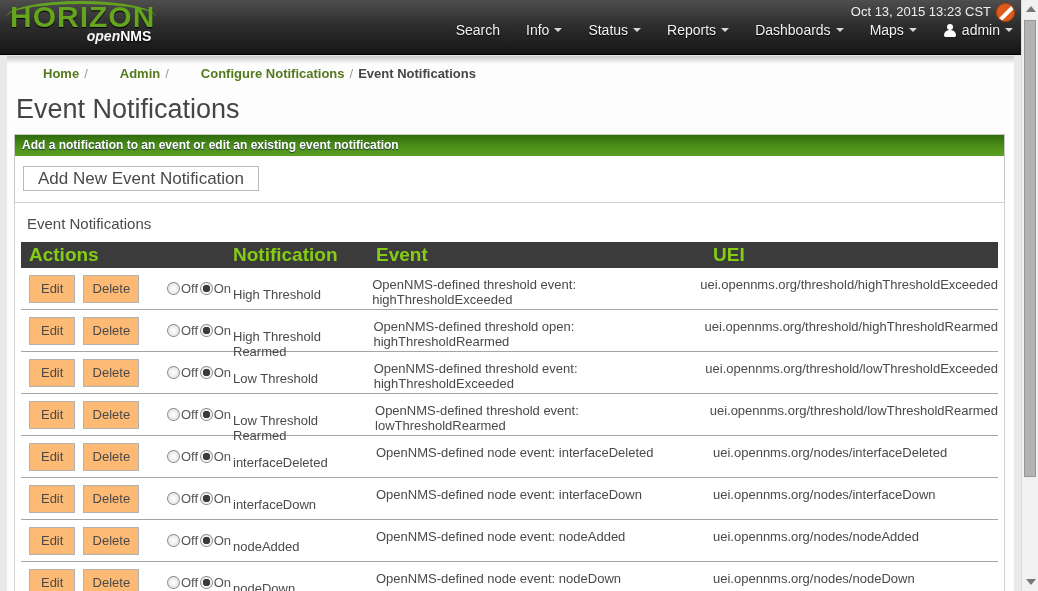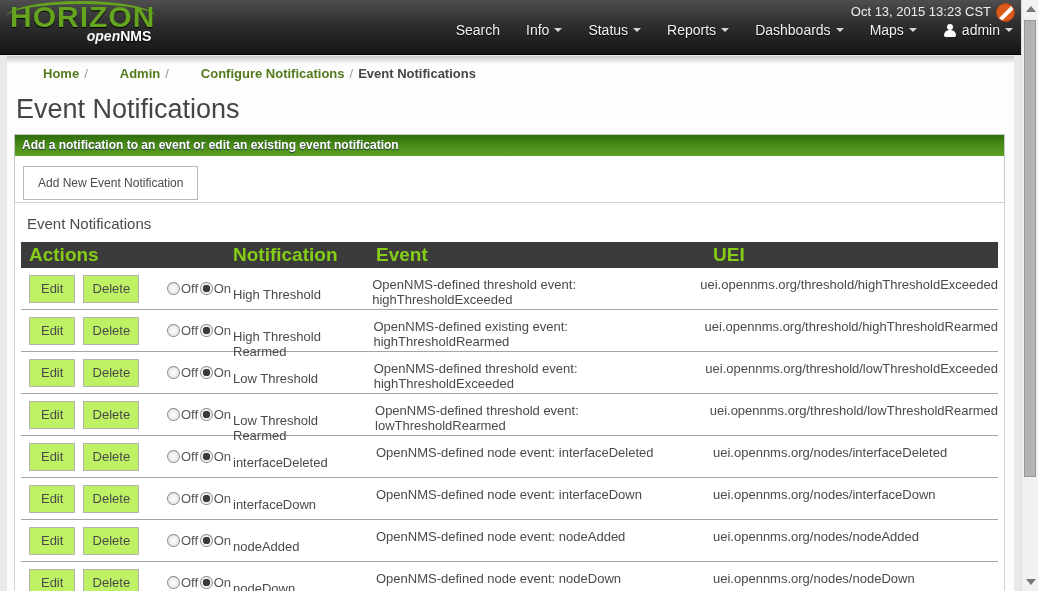--- a/index.html
+++ b/index.html
@@ -55,39 +55,39 @@
   .crumb-current { color:#454545; }
 
   .page-title { position:absolute; left:9px; top:38px; font-size:27px; color:#454545; }
 
   
   .panel1 { position:absolute; left:7px; top:78px; width:991px; border:1px solid #c8c8c8; background:#fff; }
   .banner { height:21px; line-height:20px; padding-left:7px; color:#fff; font-size:12px; font-weight:bold;
     background:linear-gradient(180deg,#2f6b0d 0%,#4c8f18 55%,#5aa022 100%);
     text-shadow:0 1px 1px #234; }
   .panel1-body { padding:10px 8px 12px 8px; }
-  .add-btn { height:34px; padding:0 14px; font-size:12px; color:#4a4a4a; background:#fff;
+  .add-btn { height:25px; padding:0 14px; font-size:17px; color:#4a4a4a; background:#fff;
     border:1px solid #b9b9b9; font-family:"Liberation Sans", sans-serif; cursor:pointer; }
 
   
   .panel2 { position:absolute; left:7px; top:146px; width:991px; height:389px;
     border:1px solid #d2d2d2; border-bottom:none; background:#fff; overflow:hidden; }
   .panel2-title { padding:12px 0 10px 12px; font-size:15px; color:#4a4a4a; }
   .table { margin:0 6px; }
   .thead { display:flex; height:26px; align-items:center; background:#3b3b3b; color:#84cc16;
     font-size:19px; font-weight:bold; }
   .trow { display:flex; height:42px; border-bottom:1px solid #a5a5a5; background:#fff;
     font-size:13px; color:#4a4a4a; }
   .c-actions { width:212px; padding-left:8px; display:flex; align-items:center; }
   .c-notif  { width:143px; padding-top:19px; }
   .c-event  { width:337px; padding-top:9px; }
   .c-uei    { flex:1; padding-top:9px; }
   .thead .c-actions { padding-left:8px; }
   .thead .c-notif, .thead .c-event, .thead .c-uei { padding-top:0; }
-  .btn { height:28px; color:#4a4a4a; background:#bef264; border:1px solid #b2b2b2; font-size:13px;
+  .btn { height:28px; color:#4a4a4a; background:#fdba74; border:1px solid #b2b2b2; font-size:13px;
     font-family:"Liberation Sans", sans-serif; cursor:pointer; }
   .btn-edit { width:48px; margin-right:8px; }
   .btn-del { width:58px; margin-right:28px; }
   .radio { width:13px; height:13px; border-radius:50%; border:1px solid #8d8d8d;
     background:radial-gradient(#fff,#dcdcdc); display:inline-block; vertical-align:-2px; cursor:pointer; }
   .radio.checked { background:radial-gradient(circle at 50% 50%, #3b3b3b 0 3.5px, #f2f2f2 4px); }
   .rlabel { font-size:13px; color:#555; margin:0 2px 0 1px; }
 </style>
 </head>
 <body>
@@ -180,21 +180,21 @@
   <div class="trow">
     <div class="c-actions">
       <button class="btn btn-edit">Edit</button>
       <button class="btn btn-del">Delete</button>
       <span class="radio off-radio"></span>
       <span class="rlabel">Off</span>
       <span class="radio on-radio checked"></span>
       <span class="rlabel">On</span>
     </div>
     <div class="c-notif">High Threshold Rearmed</div>
-    <div class="c-event">OpenNMS-defined existing event: highThresholdRearmed</div>
+    <div class="c-event">OpenNMS-defined threshold open: highThresholdRearmed</div>
     <div class="c-uei">uei.opennms.org/threshold/highThresholdRearmed</div>
   </div>
 
   <div class="trow">
     <div class="c-actions">
       <button class="btn btn-edit">Edit</button>
       <button class="btn btn-del">Delete</button>
       <span class="radio off-radio"></span>
       <span class="rlabel">Off</span>
       <span class="radio on-radio checked"></span>

